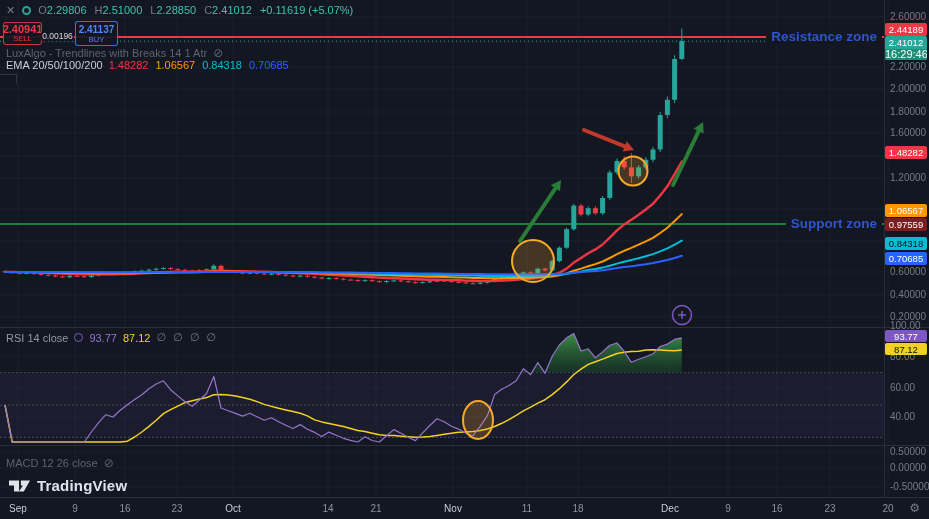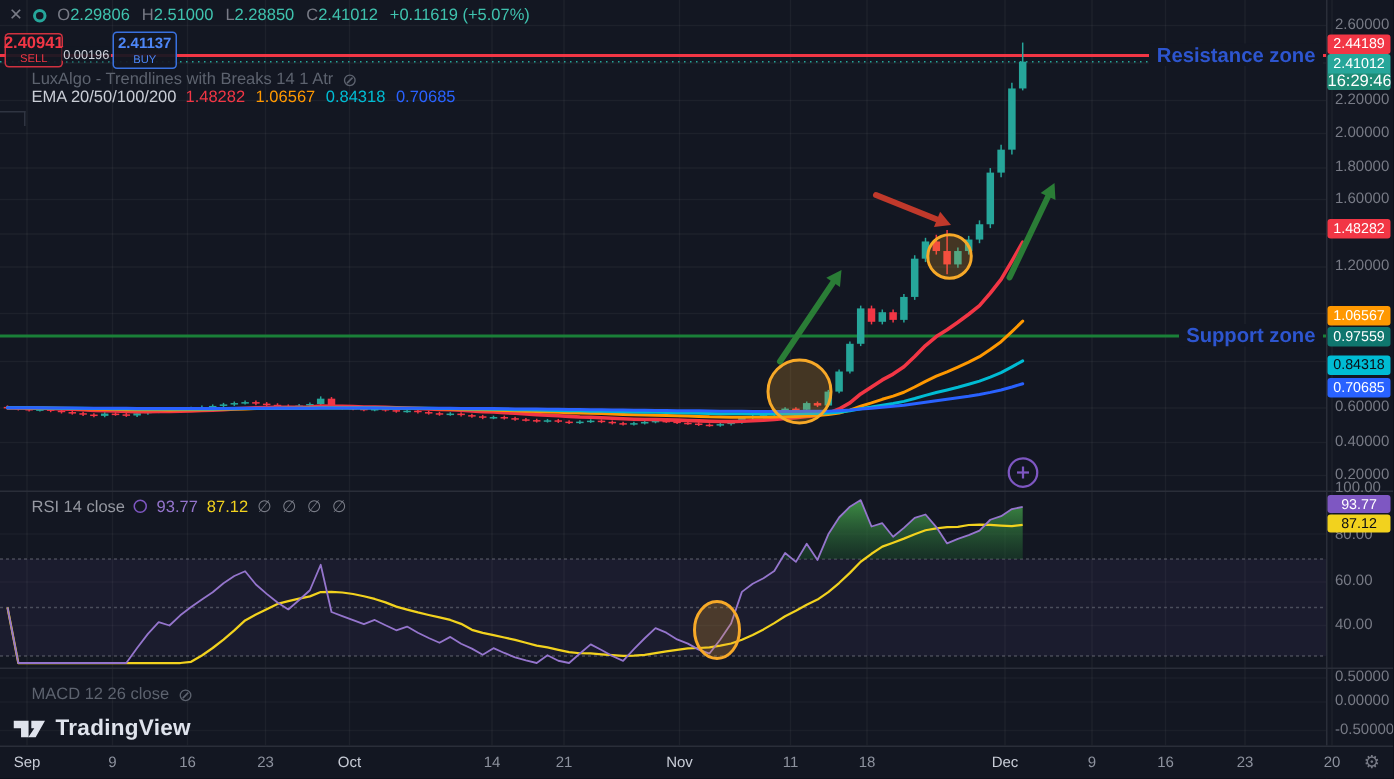--- a/index.html
+++ b/index.html
@@ -22,21 +22,21 @@
        border-radius:3px;background:rgba(19,23,34,.92);}
   .sell-box{left:3px;top:22px;width:37px;height:21px;border:1px solid rgba(242,54,69,.85);}
   .sell-box .p{color:#f23645;font-size:11px;font-weight:bold;line-height:10px;}
   .sell-box .l{color:#f23645;font-size:7.5px;line-height:9px;}
   .buy-box{left:75px;top:21px;width:41px;height:23px;border:1px solid rgba(62,123,245,.9);}
   .buy-box .p{color:#4d86f7;font-size:10px;font-weight:bold;line-height:11px;}
   .buy-box .l{color:#4d86f7;font-size:7.5px;line-height:9px;text-align:right;}
   .spread{left:41px;top:31px;width:33px;text-align:center;font-size:8.5px;color:#cfd3dc;
        background:rgba(19,23,34,.9);border-radius:2px;}
 
-  .legend-row{display:flex;gap:6px;font-size:11px;align-items:center;white-space:nowrap;margin-left:15px;}
+  .legend-row{display:flex;gap:6px;font-size:11px;align-items:center;white-space:nowrap;}
   .lux-row{left:6px;top:46px;color:#5d636f;}
   .eye-off{font-size:12px;color:#5d636f;}
   .ema-row{left:6px;top:59px;}
   .ema-label{color:#c9cdd6;}
   #ema-values{display:flex;gap:7px;}
   .fold-box{left:0;top:74px;width:16px;height:9px;border:1px solid #2f3441;border-left:none;border-bottom:none;}
   .rsi-row{left:6px;top:331px;color:#9598a1;}
   .rsi-ring{width:7px;height:7px;border-radius:50%;border:1.5px solid #7e57c2;display:inline-block;}
   .rsi-v1{color:#9575cd;}
   .rsi-v2{color:#f2d21e;}
@@ -418,21 +418,21 @@
       <div class="badge" style="top: 36px; height: 24px; background: rgb(38, 166, 154); color: rgb(255, 255, 255);">
         <div>2.41012</div>
         <div class="sub" style="background: rgb(31, 140, 118);">16:29:46</div>
       </div>
       <div class="badge" style="top: 146px; height: 13px; background: rgb(242, 54, 69); color: rgb(255, 255, 255);">
         <div>1.48282</div>
       </div>
       <div class="badge" style="top: 204px; height: 13px; background: rgb(255, 152, 0); color: rgb(255, 255, 255);">
         <div>1.06567</div>
       </div>
-      <div class="badge" style="top: 218px; height: 13px; background: #0f766e; color: rgb(255, 255, 255); text-align: center;">
+      <div class="badge" style="top: 218px; height: 13px; background: #7f1d1d; color: rgb(255, 255, 255); text-align: center;">
         <div>0.97559</div>
       </div>
       <div class="badge" style="top: 237px; height: 13px; background: rgb(0, 188, 212); color: rgb(11, 14, 21);">
         <div>0.84318</div>
       </div>
       <div class="badge" style="top: 252px; height: 13px; background: rgb(41, 98, 255); color: rgb(255, 255, 255);">
         <div>0.70685</div>
       </div>
       <div class="badge" style="top: 330px; height: 12px; background: rgb(126, 87, 194); color: rgb(255, 255, 255);">
         <div>93.77</div>

